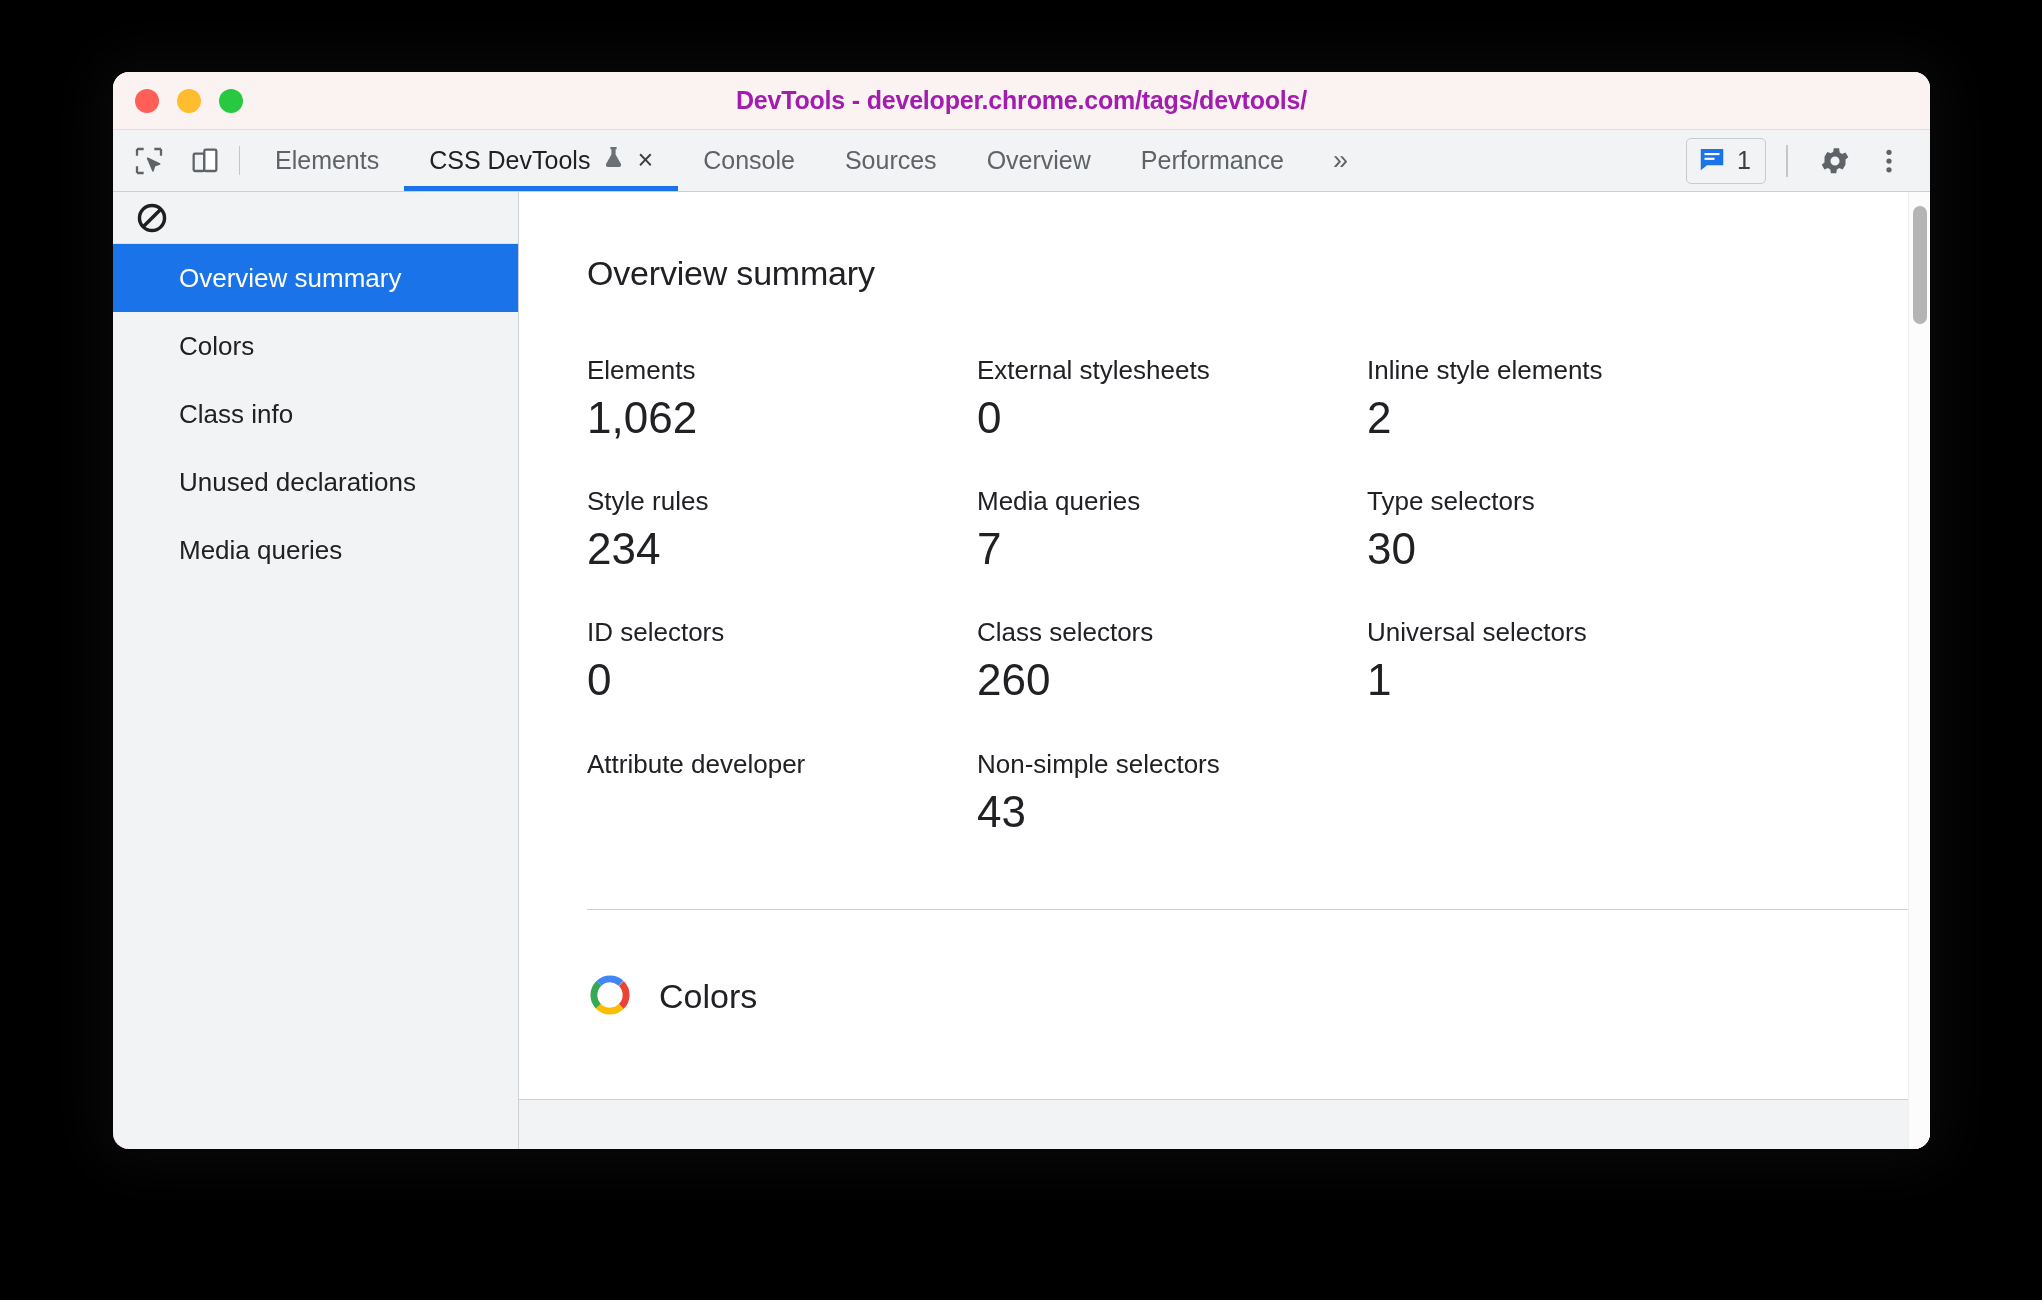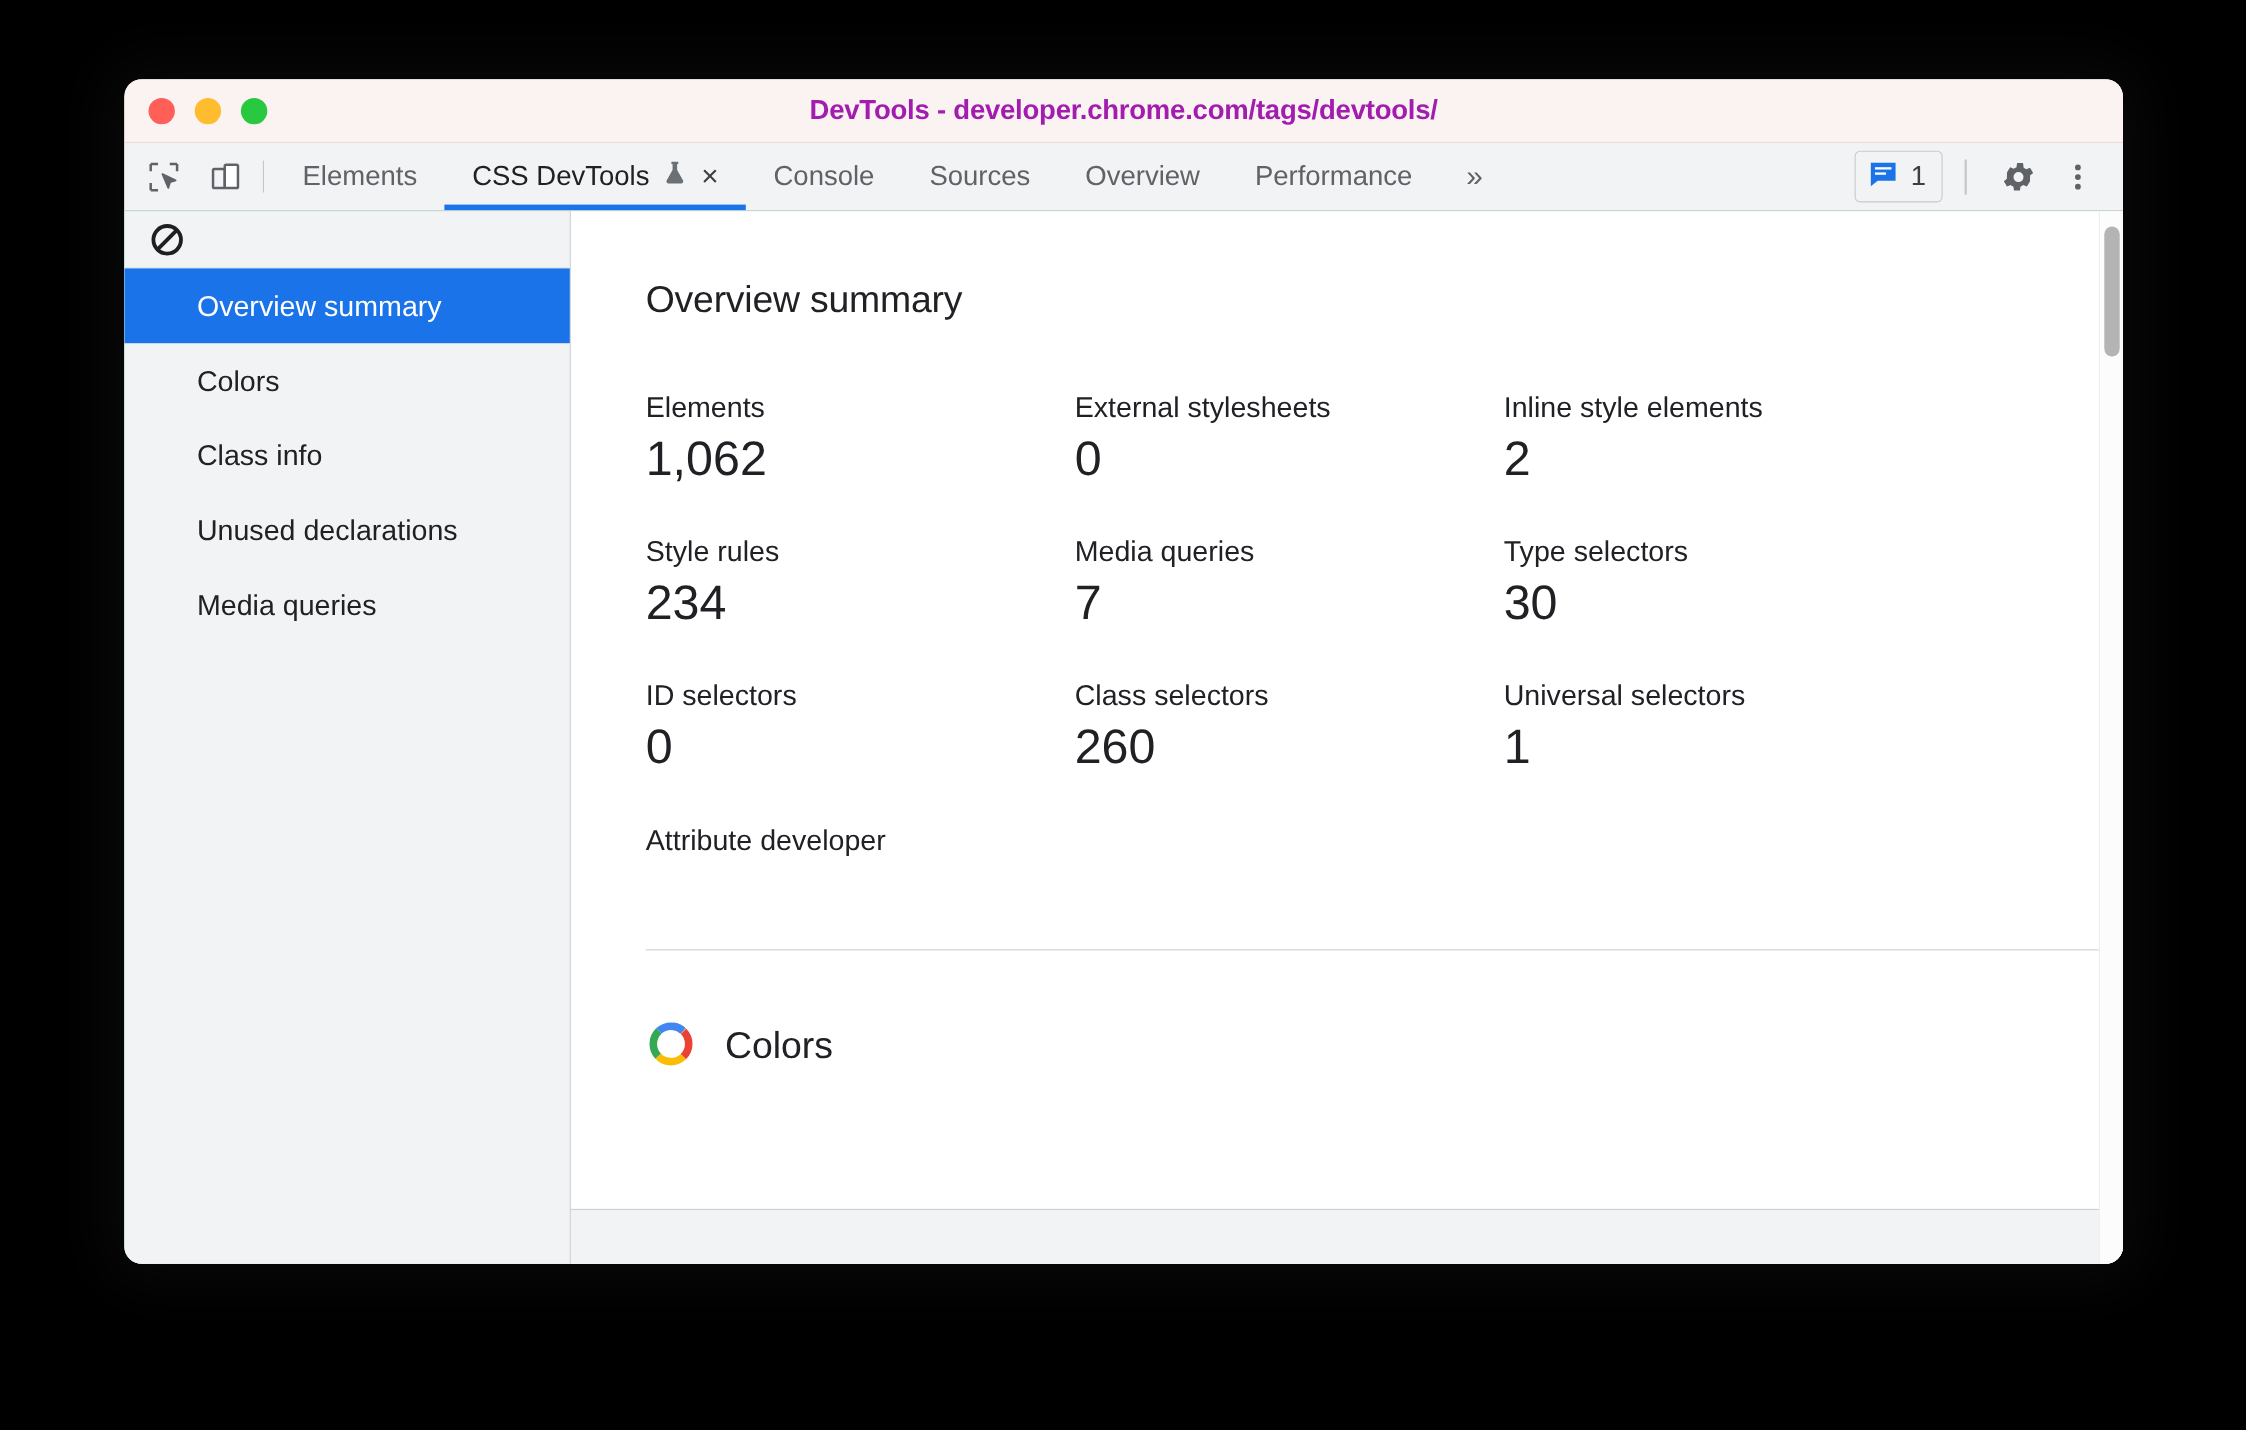--- a/index.html
+++ b/index.html
@@ -153,21 +153,21 @@
     display: flex; align-items: center; justify-content: center;
     cursor: pointer;
     color: #5f6368;
   }
 
   
   .panel {
     flex: 1 1 auto;
     display: flex;
     min-height: 0;
-    background: #86efac;
+    background: #be185d;
   }
 
   
   .sidebar {
     width: 406px;
     flex: 0 0 406px;
     background: #f1f3f4;
     border-right: 1px solid #cdd0d3;
     display: flex;
     flex-direction: column;
@@ -441,20 +441,24 @@
               <div class="stat-label">Class selectors</div>
               <div class="stat-value">260</div>
             </div>
             <div>
               <div class="stat-label">Universal selectors</div>
               <div class="stat-value">1</div>
             </div>
 
             <div>
               <div class="stat-label">Attribute developer</div>
+            </div>
+            <div>
+              <div class="stat-label">Non-simple selectors</div>
+              <div class="stat-value">43</div>
             </div>
             <div></div>
 
           </div>
 
           <div class="divider"></div>
         </div>
 
         <div class="colors-block">
           <span>

